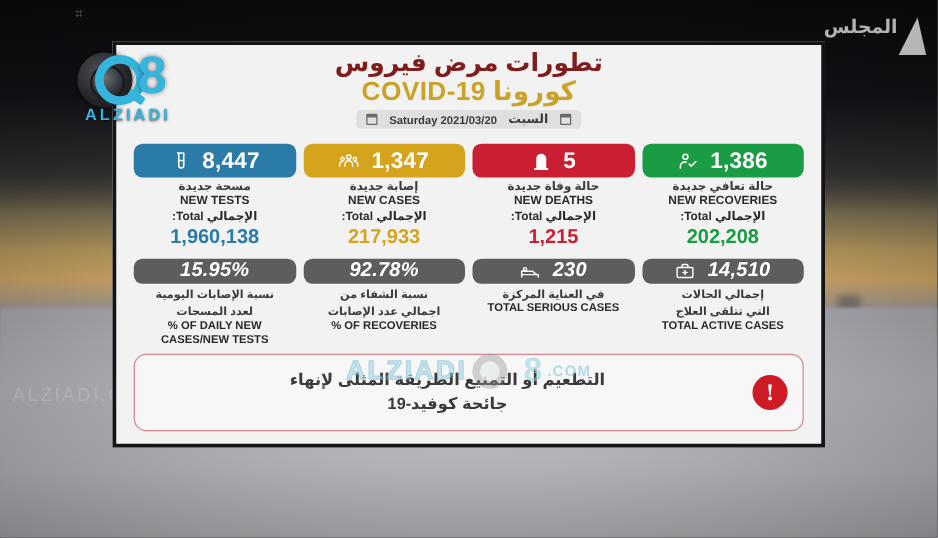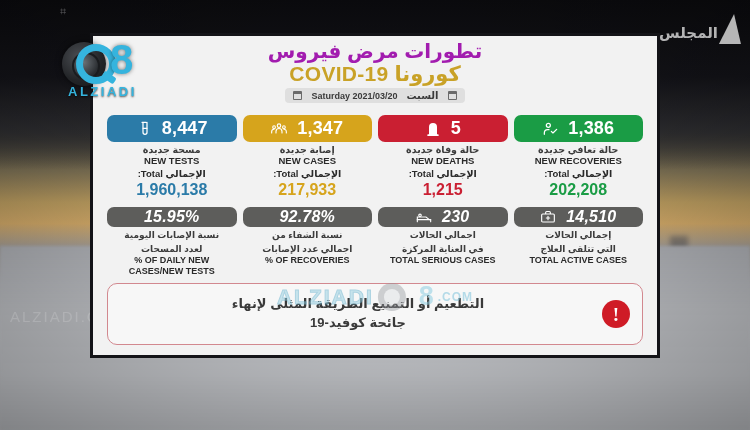--- a/index.html
+++ b/index.html
@@ -63,21 +63,21 @@
   }
   .bg-watermark-faint {
     position: absolute; left: 10px; top: 308px;
     font-size: 15px; letter-spacing: 2px; color: rgba(255,255,255,.16);
     filter: blur(.6px);
   }
 
   
   .channel-logo {
     position: absolute; right: 8px; top: 14px;
-    display: flex; align-items: flex-end; gap: 2px;
+    display: flex; align-items: flex-start; gap: 2px;
     opacity: .82;
   }
   .channel-logo .mark {
     width: 0; height: 0;
     border-left: 13px solid transparent;
     border-right: 9px solid transparent;
     border-bottom: 30px solid #dcdcdc;
     transform: skewX(-4deg);
   }
   .channel-logo .mark-txt {
@@ -107,21 +107,21 @@
     position: relative;
     height: 78px;
   }
   .title-block {
     position: absolute; left: 50%; top: 5px;
     transform: translateX(-50%);
     text-align: center; width: 330px;
     direction: rtl;
   }
   .title-1 {
-    font-size: 20px; font-weight: bold; color: #a21caf;
+    font-size: 20px; font-weight: bold; color: #7f1d1d;
     letter-spacing: .5px; line-height: 1.05; white-space: nowrap;
   }
   .title-2 {
     font-size: 21px; font-weight: bold; color: #c9a227;
     letter-spacing: .3px; line-height: 1.1; white-space: nowrap;
   }
   .date-bar {
     margin: 3px auto 0;
     display: inline-flex; align-items: center; gap: 9px;
     background: #dfdfdf; border-radius: 4px;
@@ -522,21 +522,20 @@
           <span class="num">230</span>
           <span class="ico">
             <svg viewBox="0 0 24 24" fill="none" stroke="#ffffff" stroke-width="1.7" stroke-linecap="round">
               <path d="M2 16h20"></path>
                 <path d="M2 16v-4h13l5 4"></path>
                 <circle cx="6" cy="9.5" r="1.9"></circle>
               <path d="M2 19v-3M22 19v-3"></path>
             </svg>
           </span>
         </div>
-        <div class="stat2-lines">اجمالي الحالات</div>
         <div class="stat2-lines">في العناية المركزة</div>
         <div class="stat2-en">TOTAL SERIOUS CASES</div>
       </div>
 
       <div class="stat2">
         <div class="stat-pill pill-gray">
           <span class="num">14,510</span>
           <span class="ico">
             <svg viewBox="0 0 24 24" fill="none" stroke="#ffffff" stroke-width="1.7" stroke-linejoin="round">
               <rect x="2.5" y="7.5" width="19" height="12" rx="1.6"></rect>

